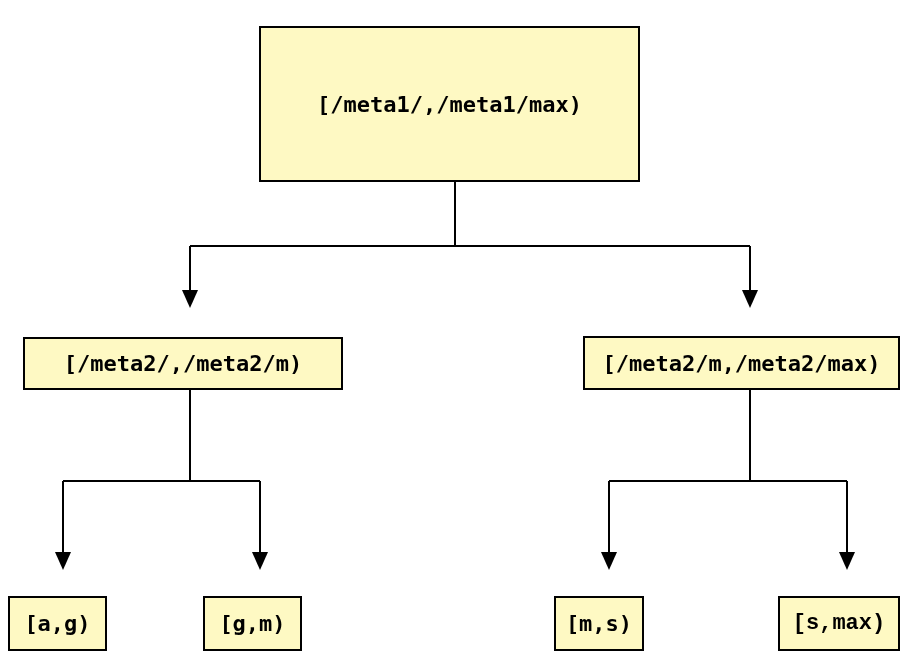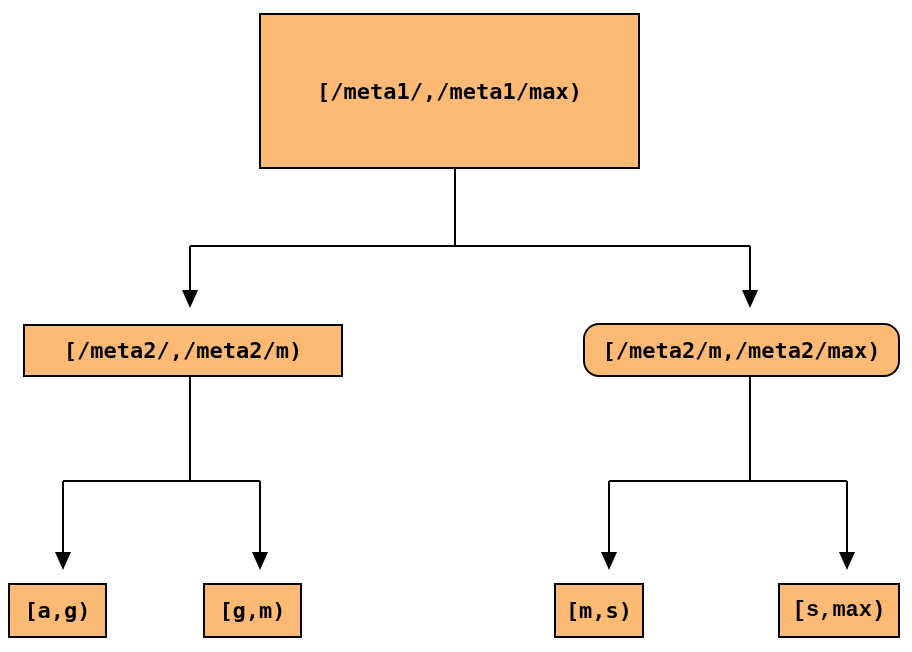--- a/index.html
+++ b/index.html
@@ -19,32 +19,33 @@
     position: absolute;
     left: 0;
     top: 0;
     width: 912px;
     height: 652px;
   }
   .node {
     position: absolute;
     box-sizing: border-box;
     border: 2px solid #000000;
-    background: #fdba74;
+    background: #fef9c3;
     display: flex;
     align-items: center;
     justify-content: center;
     color: #000000;
     font-size: 22px;
     font-weight: bold;
     white-space: nowrap;
+    margin-top: 13px;
   }
   .node-root   { left: 259px; top: 13px;  width: 381px; height: 156px; }
   .node-l2-left  { left: 23px;  top: 324px; width: 320px; height: 53px; text-align: right; }
-  .node-l2-right { left: 583px; top: 323px; width: 317px; height: 54px; border-radius: 16px; }
+  .node-l2-right { left: 583px; top: 323px; width: 317px; height: 54px; }
   .node-leaf-0 { left: 8px;   top: 583px; width: 99px;  height: 55px; }
   .node-leaf-1 { left: 203px; top: 583px; width: 99px;  height: 55px; }
   .node-leaf-2 { left: 554px; top: 583px; width: 90px;  height: 55px; }
   .node-leaf-3 { left: 778px; top: 583px; width: 122px; height: 55px; font-family: Liberation Mono, monospace; }
   .connectors path {
     stroke: #000000;
     stroke-width: 2;
     fill: none;
   }
   .connectors polygon {

